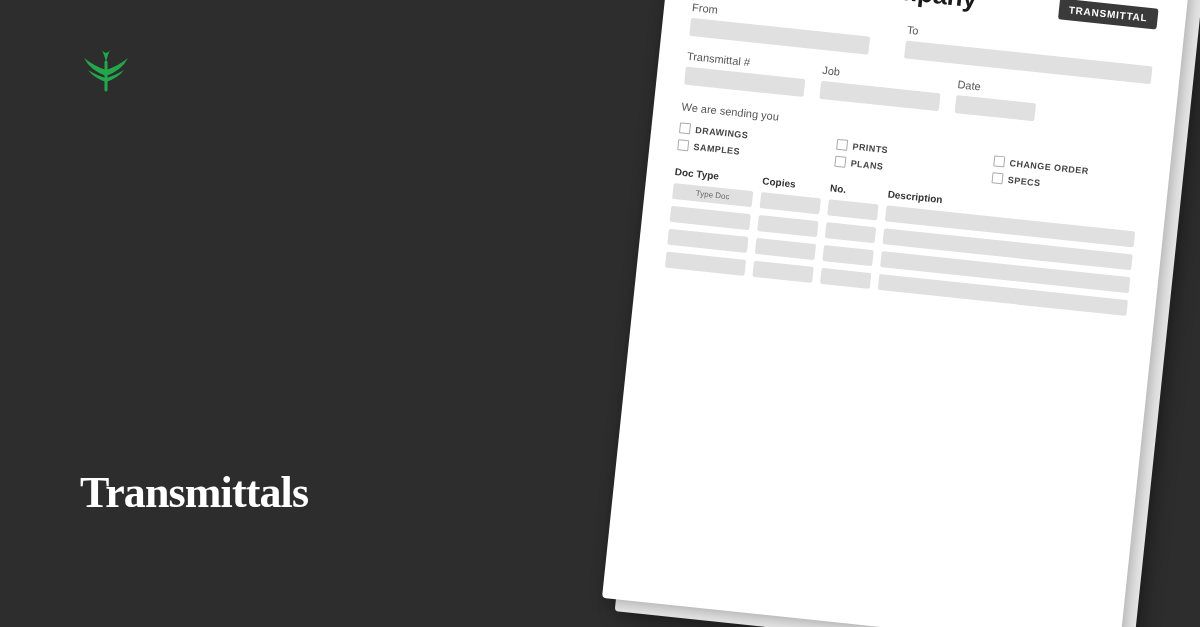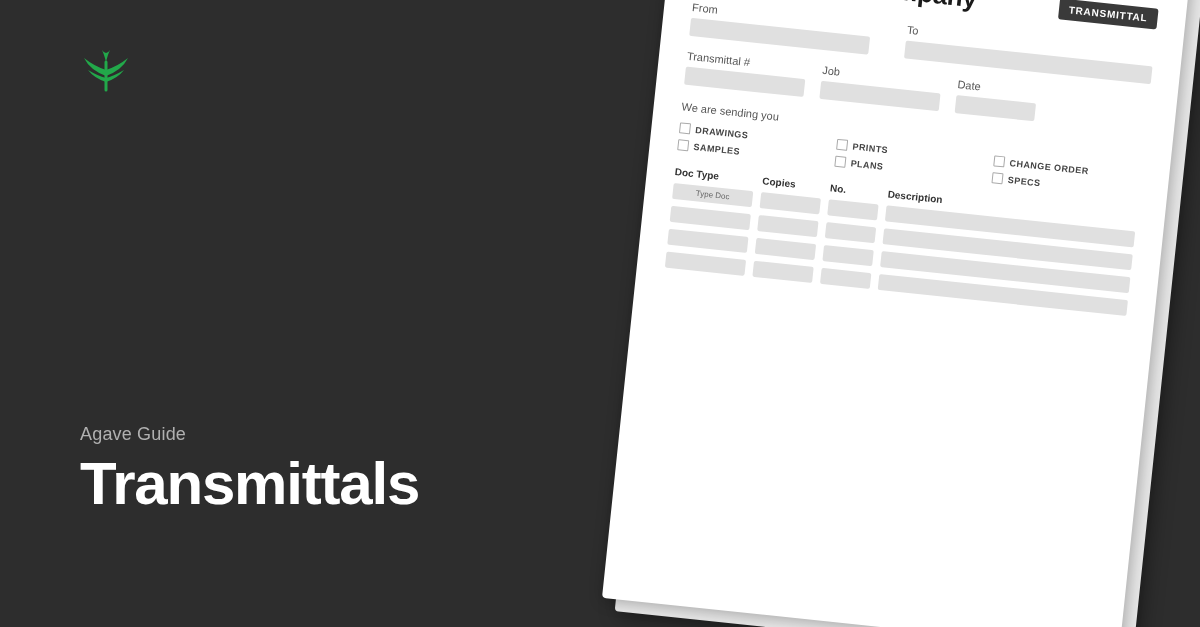--- a/index.html
+++ b/index.html
@@ -33,24 +33,25 @@
     .guide-label {
       color: #b0b0b0;
       font-size: 18px;
       font-weight: 400;
       margin-bottom: 6px;
       letter-spacing: 0.01em;
     }
 
     .main-title {
       color: #ffffff;
-      font-size: 60px;
+      font-size: 44px;
       font-weight: 700;
       letter-spacing: -0.02em;
       line-height: 1.1;
+      font-family: Liberation Serif, serif;
     }
 
     
     .doc-wrapper {
       position: absolute;
       top: -20px;
       right: -30px;
       width: 560px;
       height: 720px;
       transform: rotate(6deg);
@@ -240,21 +241,20 @@
       <path d="M26 34 Q14 30 8 22 Q18 28 26 30" fill="#22a84a"></path>
 
       <path d="M26 34 Q38 30 44 22 Q34 28 26 30" fill="#22a84a"></path>
 
       <path d="M26 14 Q24 6 22 2 Q26 8 30 2 Q28 6 26 14" fill="#22a84a"></path>
     </g>
   </svg>
 </div>
 
 <div class="left-content">
-  <div class="guide-label">Agave Guide</div>
   <div class="main-title">Transmittals</div>
 </div>
 
 <div class="doc-wrapper">
 
   <div class="doc-back"></div>
 
   <div class="doc-front">
 
     <div class="doc-header">

